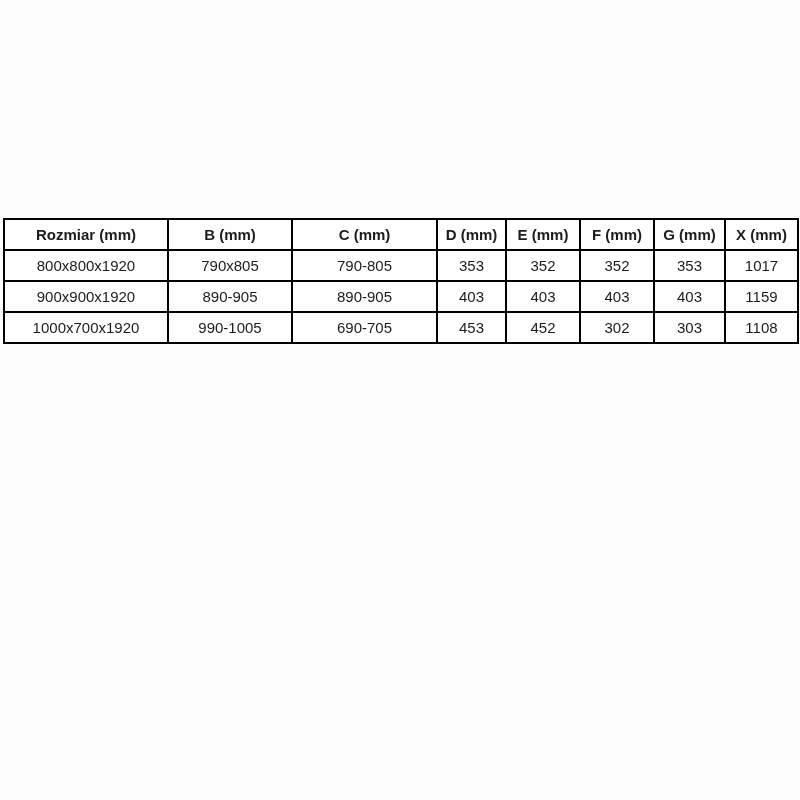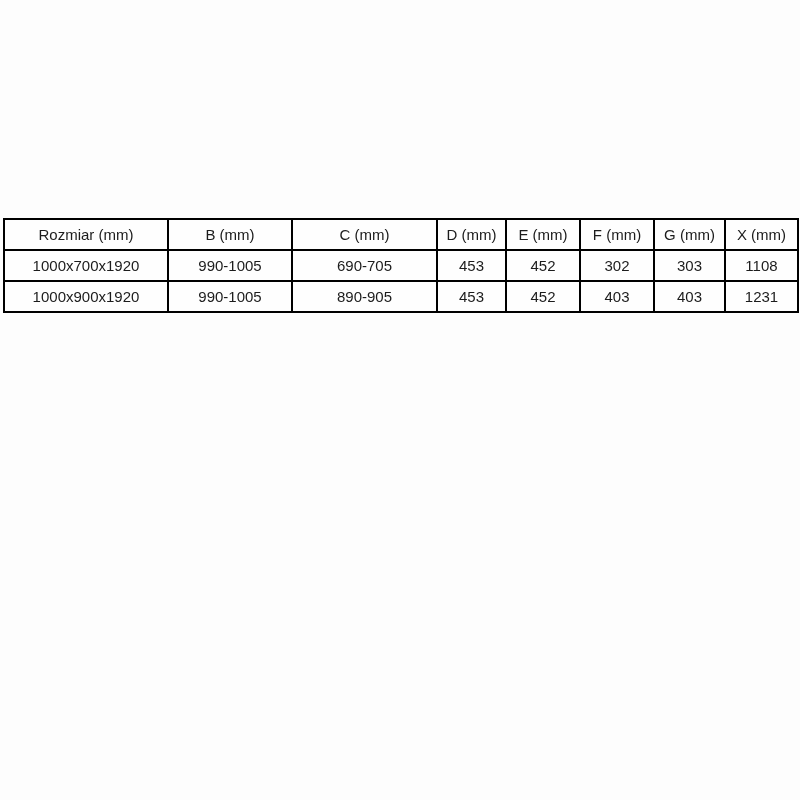--- a/index.html
+++ b/index.html
@@ -35,21 +35,21 @@
     padding: 0 2px;
     text-align: center;
     vertical-align: middle;
     color: #1c1c1c;
     font-size: 15px;
     line-height: 1;
     white-space: nowrap;
     overflow: hidden;
   }
   table.dim-table th {
-    font-weight: 400;
+    font-weight: 700;
   }
   col.c0 { width: 164px; }
   col.c1 { width: 124px; }
   col.c2 { width: 145px; }
   col.c3 { width: 69px;  }
   col.c4 { width: 74px;  }
   col.c5 { width: 74px;  }
   col.c6 { width: 71px;  }
   col.c7 { width: 73px;  }
 </style>
@@ -76,35 +76,45 @@
           <th>C (mm)</th>
           <th>D (mm)</th>
           <th>E (mm)</th>
           <th>F (mm)</th>
           <th>G (mm)</th>
           <th>X (mm)</th>
         </tr>
       </thead>
       <tbody id="table-body">
           <tr>
+            <td>800x800x1920</td>
+            <td>790x805</td>
+            <td>790-805</td>
+            <td>353</td>
+            <td>352</td>
+            <td>352</td>
+            <td>353</td>
+            <td>1017</td>
+          </tr>
+          <tr>
+            <td>900x900x1920</td>
+            <td>890-905</td>
+            <td>890-905</td>
+            <td>403</td>
+            <td>403</td>
+            <td>403</td>
+            <td>403</td>
+            <td>1159</td>
+          </tr>
+          <tr>
             <td>1000x700x1920</td>
             <td>990-1005</td>
             <td>690-705</td>
             <td>453</td>
             <td>452</td>
             <td>302</td>
             <td>303</td>
             <td>1108</td>
           </tr>
-          <tr>
-            <td>1000x900x1920</td>
-            <td>990-1005</td>
-            <td>890-905</td>
-            <td>453</td>
-            <td>452</td>
-            <td>403</td>
-            <td>403</td>
-            <td>1231</td>
-          </tr>
         </tbody>
     </table>
   </div>
 </div>
 
 </body></html>

